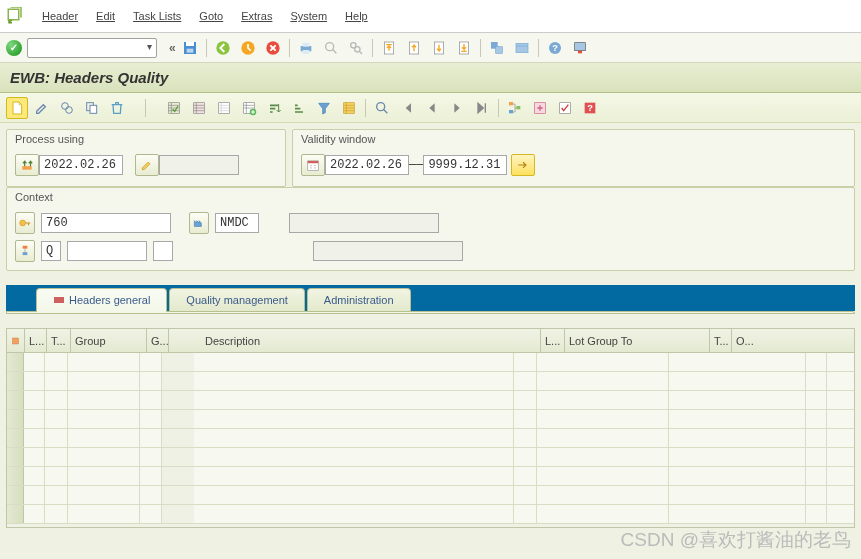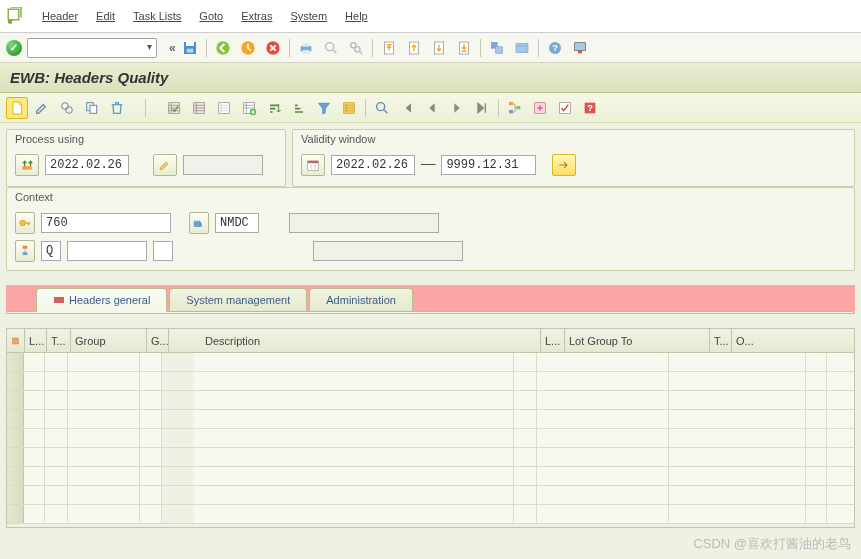--- a/index.html
+++ b/index.html
@@ -121,21 +121,21 @@
   .panel-title {
     padding: 3px 8px;
     color: #555;
     border-bottom: 0px;
     font-size: 11px;
   }
   .panel-body {
     padding: 6px 8px 10px 8px;
     display: flex;
     align-items: center;
-    gap: 6px;
+    gap: 0;
     flex-wrap: wrap;
   }
   .field-btn {
     width: 24px; height: 22px;
     background: linear-gradient(#fdfdf5, #e8ecd0);
     border: 1px solid #b0b890;
     border-radius: 2px;
     display: flex; align-items: center; justify-content: center;
     cursor: pointer;
   }
@@ -154,21 +154,21 @@
     font-family: "Courier New", monospace;
     font-size: 12px;
     color: #333;
   }
   
   .tabstrip {
     display: flex;
     align-items: flex-end;
     height: 26px;
     padding-left: 30px;
-    background: #fca5a5;
+    background: #0369a1;
     position: relative;
   }
   .tab {
     padding: 5px 16px;
     background: linear-gradient(#f1f4e2, #e3e9cc);
     border: 1px solid #b8c090;
     border-bottom: none;
     border-radius: 4px 4px 0 0;
     margin-right: 2px;
     color: #3a5a8a;
@@ -244,21 +244,21 @@
   .col6 { width: 24px; }
   .col7 { width: 140px; }
   .col8 { width: 145px; }
   .col9 { width: 22px; }
   .col10 { width: 28px; }
   
   .watermark {
     position: absolute;
     bottom: 6px; right: 10px;
     color: #bbb;
-    font-size: 13px;
+    font-size: 19px;
   }
 </style>
 </head>
 <body>
 
 <div class="menubar">
   <svg class="menu-icon" viewBox="0 0 24 24">
       <path d="M3 3h14v14H3z M6 0h14v14" fill="none" stroke="#8ab54a" stroke-width="2"></path>
       <path d="M8 17l-4 4 M4 17l0 4 4 0" fill="none" stroke="#6a9a2a" stroke-width="2"></path>
     </svg>
@@ -543,21 +543,21 @@
       <div class="panel-body">
         <div class="field-btn">
             <svg viewBox="0 0 24 24" width="14" height="14">
               <rect x="3" y="5" width="18" height="16" fill="#fff" stroke="#888"></rect>
               <rect x="3" y="5" width="18" height="4" fill="#d06060"></rect>
               <path d="M7 13h3M14 13h3M7 17h3M14 17h3" stroke="#888"></path>
             </svg>
           </div>
         <div class="text-input" style="width:84px">2022.02.26</div>
         <span class="static-text">——</span>
-        <div class="text-input" style="width:95px">9999.12.31</div>
+        <div class="text-input" style="width:84px">9999.12.31</div>
         <div style="width:4px"></div>
         <div class="field-btn gold">
             <svg viewBox="0 0 24 24" width="14" height="14">
               <path d="M4 12h12M12 7l5 5-5 5" stroke="#b08010" stroke-width="2" fill="none"></path>
             </svg>
           </div>
       </div>
     </div>
   </div>
 
@@ -601,21 +601,21 @@
 
   <div style="margin-top:14px">
     <div class="tabstrip">
       <div class="tab active">
         <svg class="tab-icon" viewBox="0 0 24 24">
             <rect x="2" y="6" width="20" height="12" fill="#d06060"></rect>
           </svg>
         <span>Headers general</span>
       </div>
       <div class="tab">
-        <span>System management</span>
+        <span>Quality management</span>
       </div>
       <div class="tab">
         <span>Administration</span>
       </div>
     </div>
     <div class="tab-content-border"></div>
   </div>
 
   <div class="grid-wrap">
     <div class="grid-header-row">

